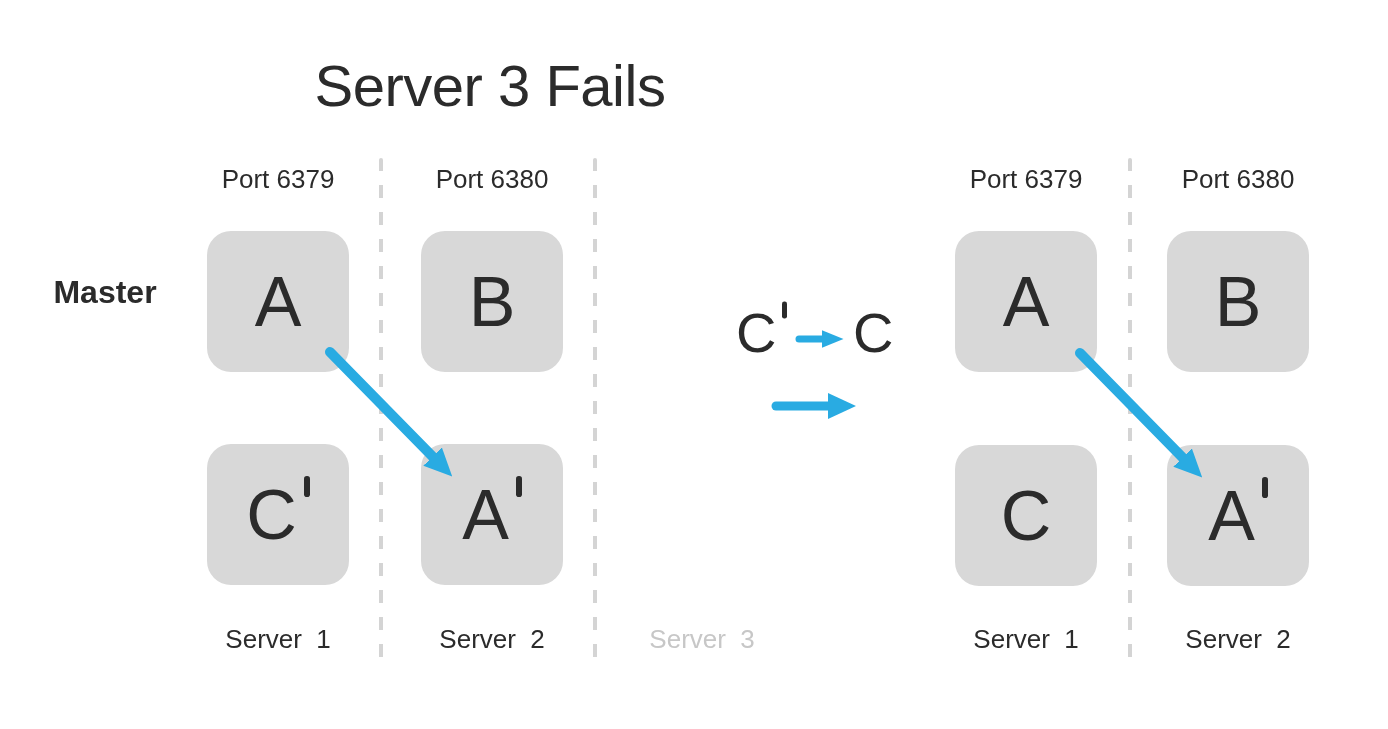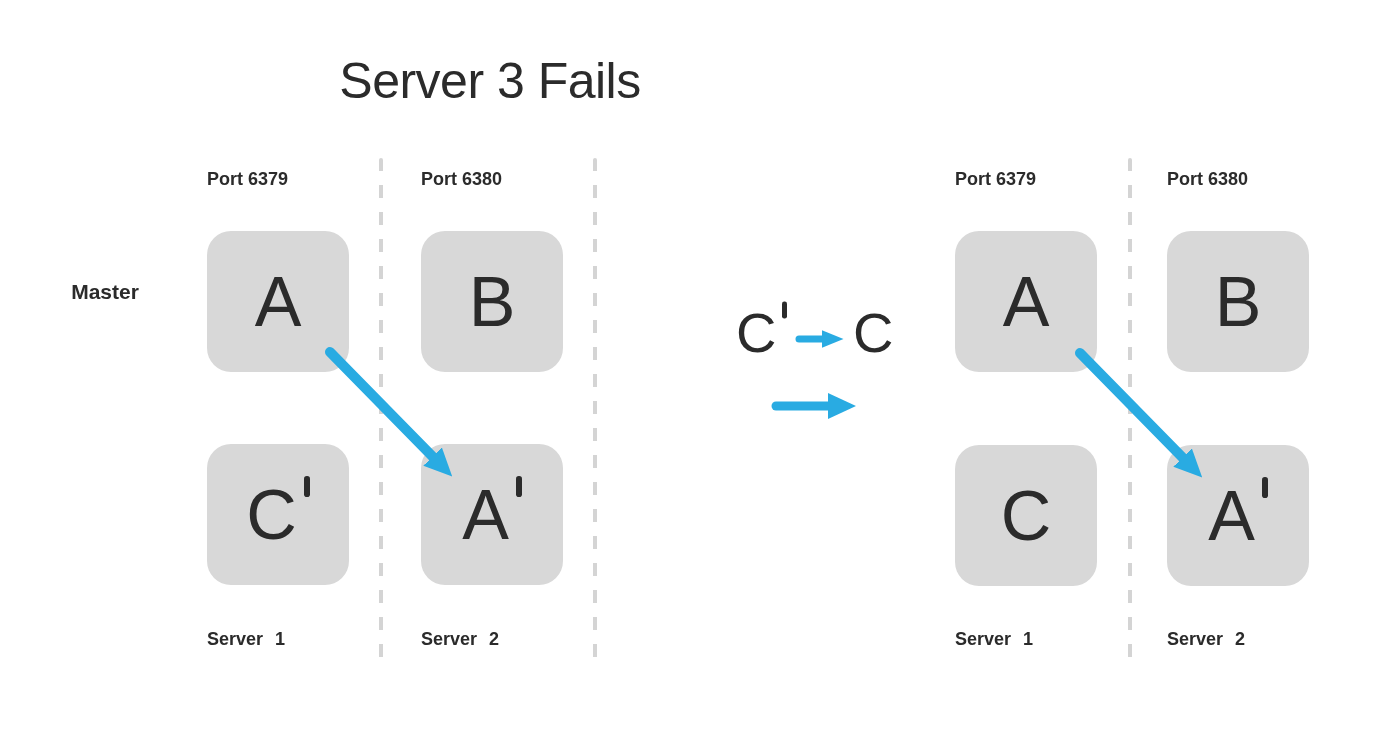--- a/index.html
+++ b/index.html
@@ -6,35 +6,35 @@
   html, body { width: 1388px; height: 729px; }
   body {
     background: #ffffff;
     font-family: "Liberation Sans", sans-serif;
     color: var(--ink, #2b2b2b);
   }
   .canvas { position: relative; width: 1388px; height: 729px; overflow: hidden; background: #fff; }
 
   .title {
     position: absolute; left: 140px; top: 52px; width: 700px;
-    text-align: center; font-size: 50px; font-weight: 400;
+    text-align: center; font-size: 58px; font-weight: 400;
     letter-spacing: -0.5px; color: var(--ink, #2b2b2b);
   }
 
   .port-label, .server-label {
-    position: absolute; 
-    font-size: 18px; font-weight: 700; color: var(--ink, #2b2b2b);
+    position: absolute; text-align: center;
+    font-size: 26px; font-weight: 400; color: var(--ink, #2b2b2b);
     line-height: 30px;
   }
   .server-label { word-spacing: 7px; }
   .muted { color: var(--muted, #c7c7c7); }
 
   .row-label {
     position: absolute; left: 30px; width: 150px; text-align: center;
-    font-size: 21px; color: var(--ink, #2b2b2b); line-height: 30px;
+    font-size: 32px; color: var(--ink, #2b2b2b); line-height: 30px;
   }
   .row-label.bold { font-weight: 700; }
 
   .node {
     position: absolute; width: 142px; height: 141px;
     background: var(--box, #d8d8d8); border-radius: 24px;
     display: flex; align-items: center; justify-content: center;
   }
   .node-inner {
     font-size: 70px; font-weight: 400; line-height: 1;
@@ -84,20 +84,21 @@
   </div>
   <div class="node" style="left:207px; top:444px;">
     <span class="node-inner"><span>C</span><span class="prime"></span></span>
   </div>
   <div class="node" style="left:421px; top:444px;">
     <span class="node-inner"><span>A</span><span class="prime"></span></span>
   </div>
 
   <div class="server-label" style="left:207px; top:624px; width:142px;">Server 1</div>
   <div class="server-label" style="left:421px; top:624px; width:142px;">Server 2</div>
+  <div class="server-label muted" style="left:628px; top:624px; width:148px;">Server 3</div>
 
   <div class="trans-letter" style="left:736px; top:305px;">
     <span>C</span><span class="prime"></span>
   </div>
   <div class="trans-letter" style="left:853px; top:305px;">
     <span>C</span>
   </div>
 
   <div class="port-label" style="left:955px; top:164px; width:142px;">Port 6379</div>
   <div class="port-label" style="left:1167px; top:164px; width:142px;">Port 6380</div>

